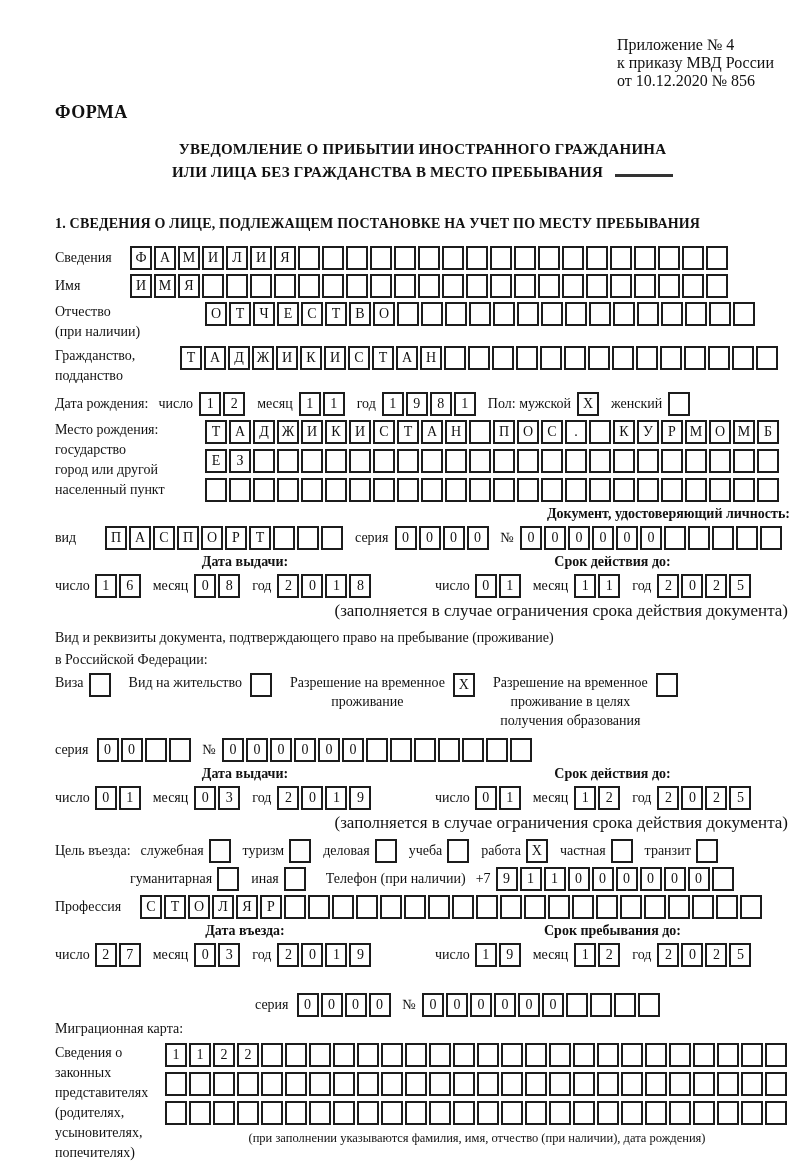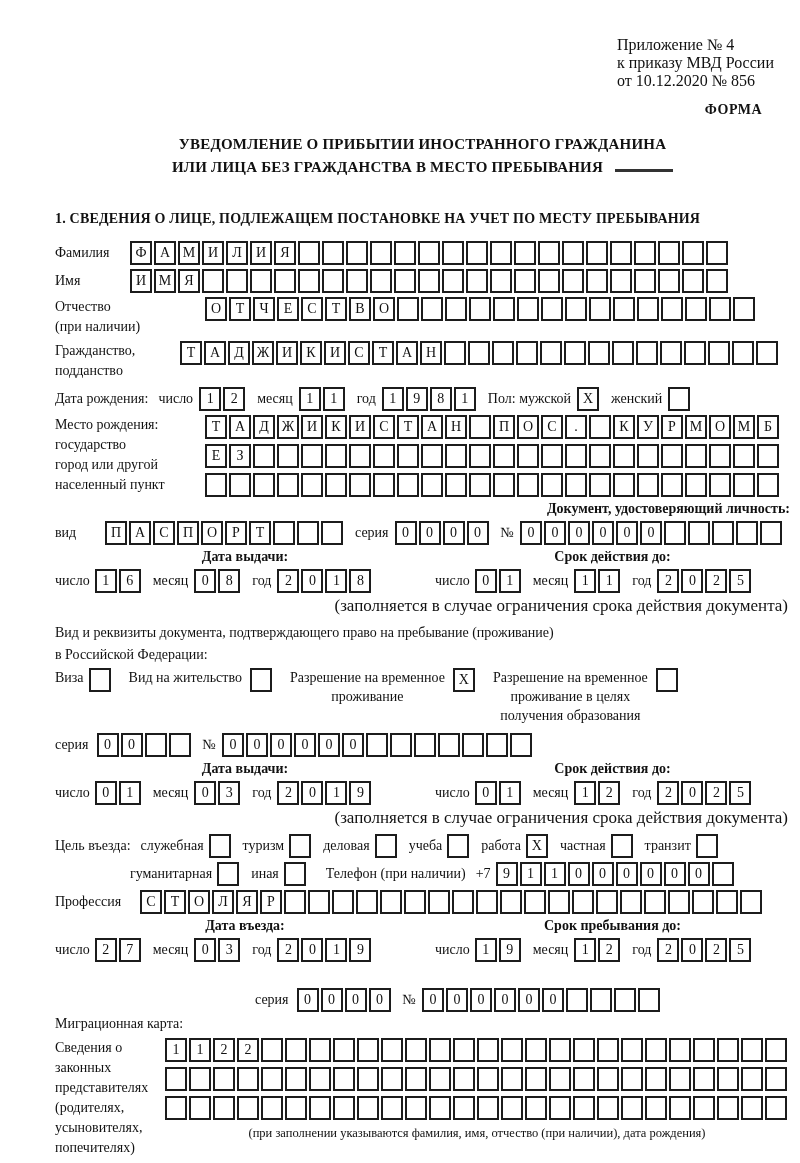--- a/index.html
+++ b/index.html
@@ -4,21 +4,21 @@
 <style>
   html,body{margin:0;padding:0;}
   body{
     width:800px;height:1163px;overflow:hidden;background:#ffffff;color:#111111;
     font-family:"Liberation Serif","DejaVu Serif",serif;font-size:14px;
   }
   .page{box-sizing:border-box;width:800px;padding:36px 10px 0 55px;}
   
   .appendix{margin-left:562px;font-size:16px;line-height:18px;}
   .appendix .rev{margin-top:5px;}
-  .forma{font-weight:bold;text-align:right;padding-right:28px;margin-top:12px;font-size:14px;letter-spacing:.5px;}
+  .forma{font-weight:bold;padding-right:28px;margin-top:12px;font-size:18px;letter-spacing:.5px;}
   .title{text-align:center;font-weight:bold;font-size:15px;line-height:23px;margin-top:15px;letter-spacing:.2px;}
   .blank-underline{display:inline-block;width:58px;border-bottom:3px solid #333;margin-left:12px;}
   .sec-heading{font-weight:bold;font-size:14px;margin-top:32px;letter-spacing:.2px;}
   
   .form-body{margin-top:14px;}
   .row{display:flex;align-items:center;margin-bottom:4px;}
   .row.top{align-items:flex-start;}
   .lbl{line-height:20px;flex:none;}
   .w50{width:50px;}.w75{width:75px;}.w85{width:85px;}.w110{width:110px;}.w125{width:125px;}
   .w150{width:150px;}.w200{width:200px;margin-top:48px;}
@@ -69,21 +69,21 @@
     <div>
       <span>ИЛИ ЛИЦА БЕЗ ГРАЖДАНСТВА В МЕСТО ПРЕБЫВАНИЯ</span><span class="blank-underline"></span>
     </div>
   </div>
 
   <div class="sec-heading">1. СВЕДЕНИЯ О ЛИЦЕ, ПОДЛЕЖАЩЕМ ПОСТАНОВКЕ НА УЧЕТ ПО МЕСТУ ПРЕБЫВАНИЯ</div>
 
   <div class="form-body">
 
     <div class="row">
-      <div class="lbl w75">Фамилия</div>
+      <div class="lbl w75">Сведения</div>
       <div class="cells">
           <span class="cell">Ф</span>
           <span class="cell">А</span>
           <span class="cell">М</span>
           <span class="cell">И</span>
           <span class="cell">Л</span>
           <span class="cell">И</span>
           <span class="cell">Я</span>
           <span class="cell"></span>
           <span class="cell"></span>

